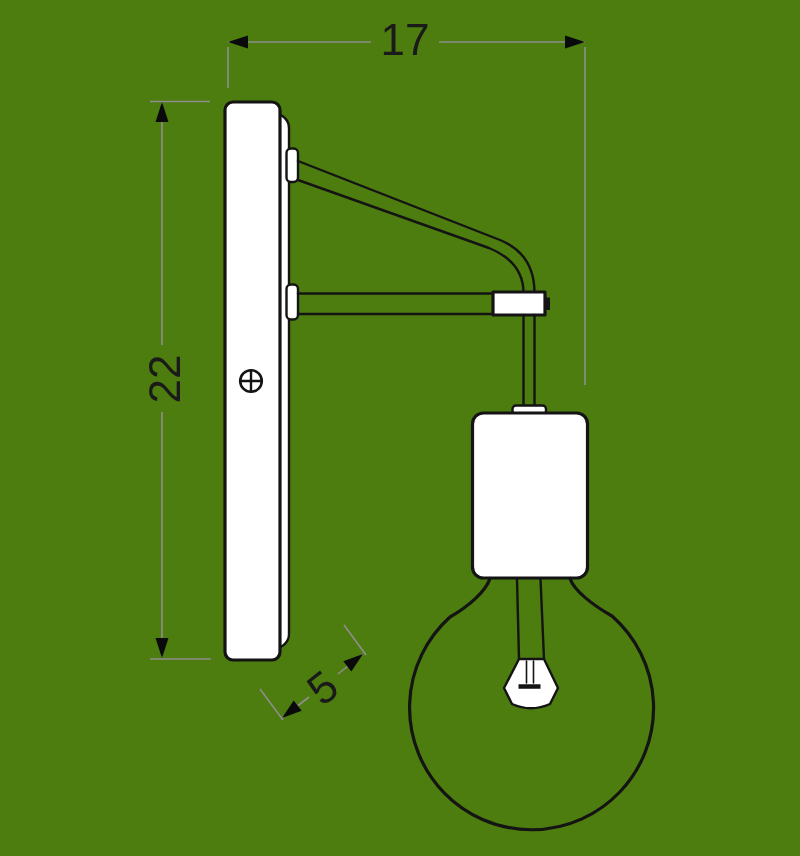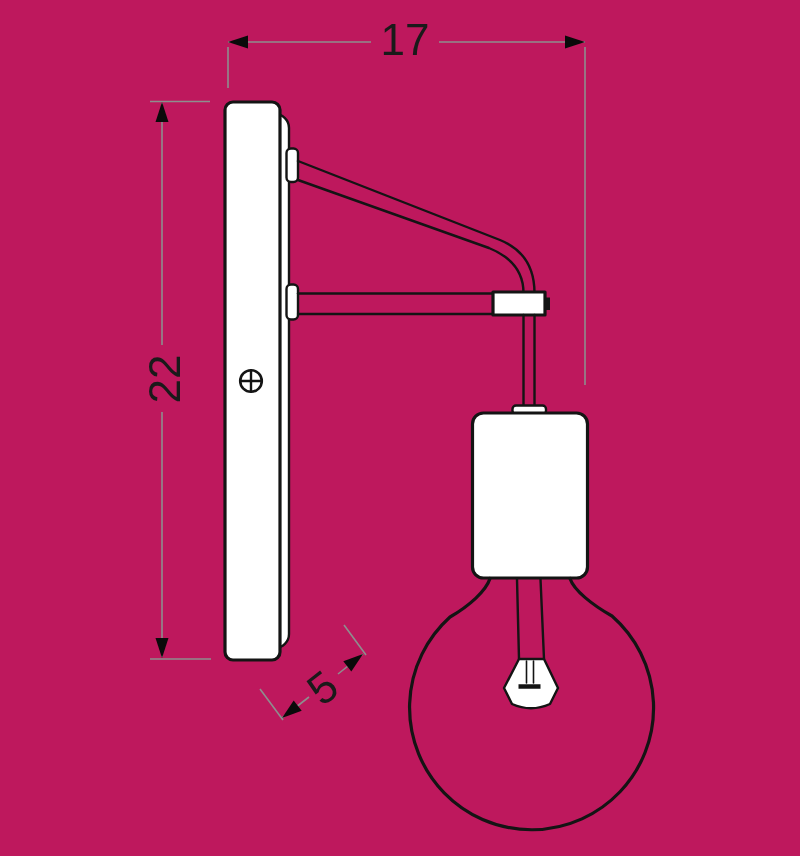--- a/index.html
+++ b/index.html
@@ -1,16 +1,16 @@
 <!DOCTYPE html>
 <html><head>
 <meta charset="utf-8">
 <style>
   html,body{margin:0;padding:0;background:#ffffff;}
-  .stage{position:relative;width:800px;height:856px;background:#be185d;overflow:hidden;
+  .stage{position:relative;width:800px;height:856px;background:#4d7c0f;overflow:hidden;
          font-family:"Liberation Sans",sans-serif;}
   svg{display:block;}
   .obj   {fill:none;stroke:#141414;stroke-width:3.2;stroke-linejoin:round;stroke-linecap:round;}
   .objf  {fill:#ffffff;stroke:#141414;stroke-width:3.2;stroke-linejoin:round;}
   .med   {fill:none;stroke:#141414;stroke-width:2.4;stroke-linejoin:round;stroke-linecap:round;}
   .medf  {fill:#ffffff;stroke:#141414;stroke-width:2.4;stroke-linejoin:round;}
   .thin  {fill:none;stroke:#141414;stroke-width:1.6;stroke-linecap:round;}
   .bar   {fill:none;stroke:#141414;stroke-width:4.5;stroke-linecap:butt;}
   .dim   {fill:none;stroke:#8e8e8e;stroke-width:1.6;stroke-linecap:butt;}
   .arrow {fill:#0a0a0a;stroke:none;}

